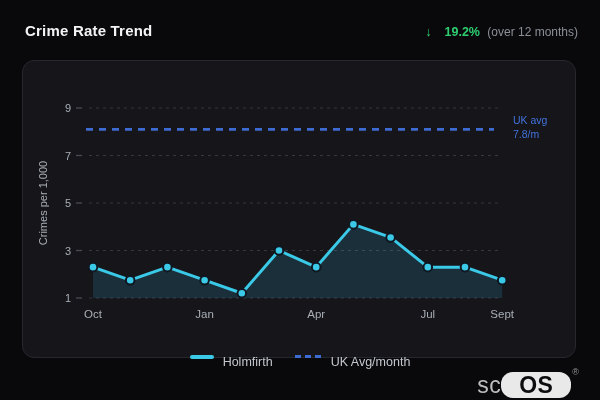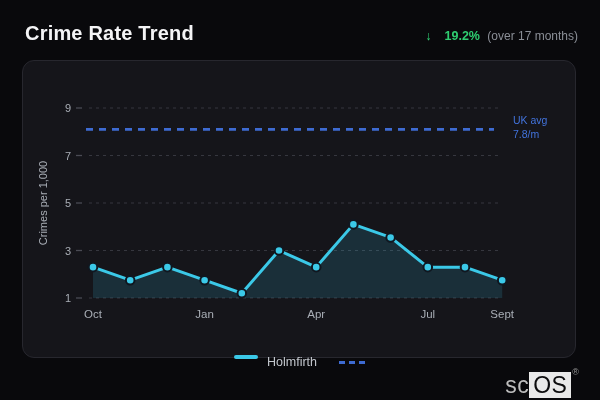--- a/index.html
+++ b/index.html
@@ -14,51 +14,51 @@
   body{
     width:600px;height:400px;position:relative;overflow:hidden;
     background:var(--page-bg);
     font-family:"Liberation Sans",sans-serif;
     -webkit-font-smoothing:antialiased;
   }
   .header{
     position:absolute;left:25px;right:22px;top:22px;
     display:flex;justify-content:space-between;align-items:baseline;
   }
-  .page-title{margin:0;font-size:20px;font-weight:700;color:var(--title-text);letter-spacing:.2px;}
+  .page-title{margin:0;font-size:15px;font-weight:700;color:var(--title-text);letter-spacing:.2px;}
   .delta{font-size:12px;white-space:nowrap;}
   .delta .arrow{color:var(--delta-green);font-weight:700;font-size:12.5px;}
   .delta .pct{color:var(--delta-green);font-weight:700;font-size:12.5px;margin-left:13px;}
   .delta .caption{color:var(--muted-text);margin-left:4px;}
   .card{
     position:absolute;left:22px;top:60px;width:554px;height:298px;
     background:var(--card-bg);border:1px solid var(--card-border);border-radius:12px;
   }
   .card svg{display:block;width:552px;height:296px;}
   .legend{
     position:absolute;left:0;right:0;top:353px;height:18px;
     display:flex;justify-content:center;align-items:center;gap:22px;
   }
   .legend-item{display:flex;align-items:flex-start;gap:9px;}
   .legend-label{font-size:12.5px;color:var(--legend-text);}
   .swatch-line{width:24px;height:4px;border-radius:2px;background:var(--holmfirth-cyan);}
   .swatch-dash{width:27px;height:3px;background:repeating-linear-gradient(90deg,var(--uk-blue) 0 6px,transparent 6px 10px);}
   .logo{position:absolute;right:21px;top:357px;font-size:23px;line-height:30px;color:var(--logo-gray);white-space:nowrap;}
   .logo-sc{letter-spacing:.5px;margin-left:9px;}
-  .logo-os{background:var(--logo-box-bg);color:var(--logo-box-text);font-weight:400;padding:0 4px;letter-spacing:.5px;}
+  .logo-os{background:var(--logo-box-bg);color:var(--logo-box-text);font-weight:700;padding:0 18px;letter-spacing:.5px;border-radius:12px;}
   .logo-reg{font-size:9px;color:#9a9a9a;vertical-align:18px;margin-left:1px;}
 </style>
 </head>
 <body>
 
 <div class="header">
   <h1 class="page-title">Crime Rate Trend</h1>
   <div class="delta">
     <span class="arrow">↓</span><span class="pct">19.2%</span>
-    <span class="caption">(over 17 months)</span>
+    <span class="caption">(over 12 months)</span>
   </div>
 </div>
 
 <div class="card">
   <svg id="chart-svg" viewBox="0 0 552 296" aria-hidden="true">
       <line x1="53" y1="237" x2="59" y2="237" stroke="#4a4b54" stroke-width="1.3"></line>
       <line x1="66" y1="237" x2="478" y2="237" stroke="#36373f" stroke-width="1" stroke-dasharray="3 4"></line>
       <text x="48" y="241" fill="#a9aeb6" font-size="11" text-anchor="end">1</text>
       <line x1="53" y1="189.5" x2="59" y2="189.5" stroke="#4a4b54" stroke-width="1.3"></line>
       <line x1="66" y1="189.5" x2="478" y2="189.5" stroke="#36373f" stroke-width="1" stroke-dasharray="3 4"></line>
@@ -98,16 +98,17 @@
     </svg>
 </div>
 
 <div class="legend">
   <div class="legend-item">
     <span class="swatch-line"></span>
     <span class="legend-label">Holmfirth</span>
   </div>
   <div class="legend-item">
     <span class="swatch-dash"></span>
+    <span class="legend-label">UK Avg/month</span>
   </div>
 </div>
 
 <div class="logo"><span class="logo-sc">sc</span><span class="logo-os">OS</span><span class="logo-reg">®</span></div>
 
 </body></html>

